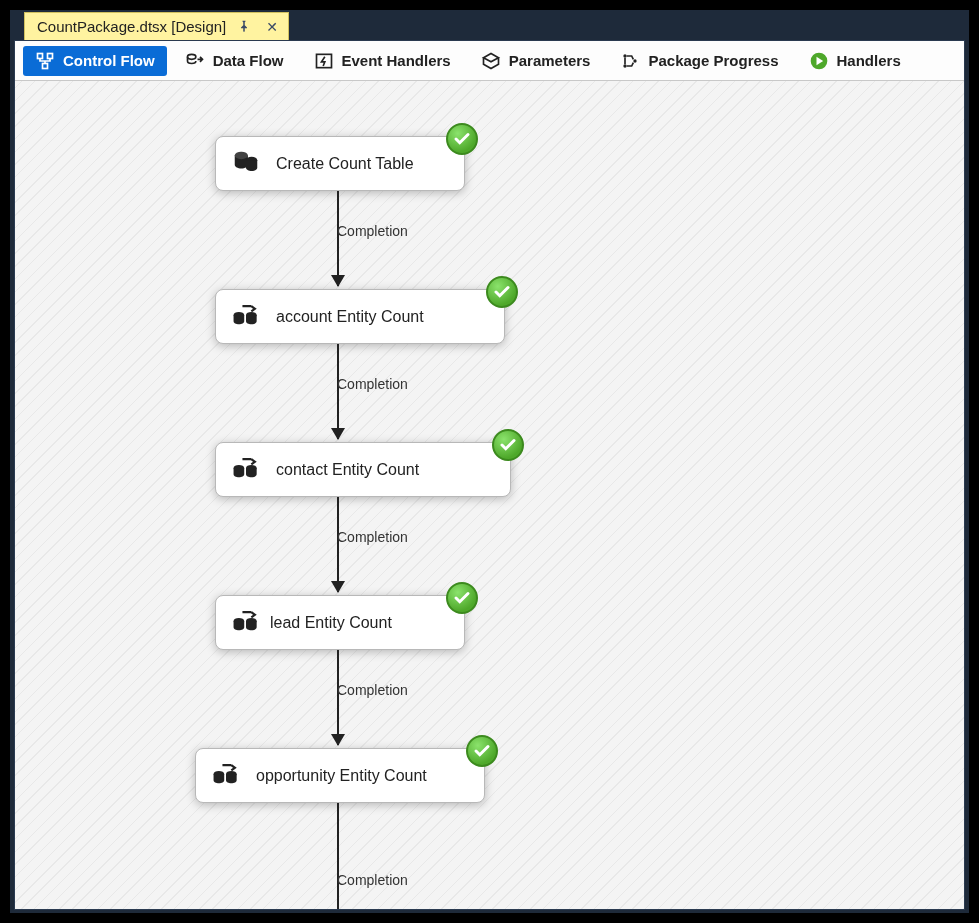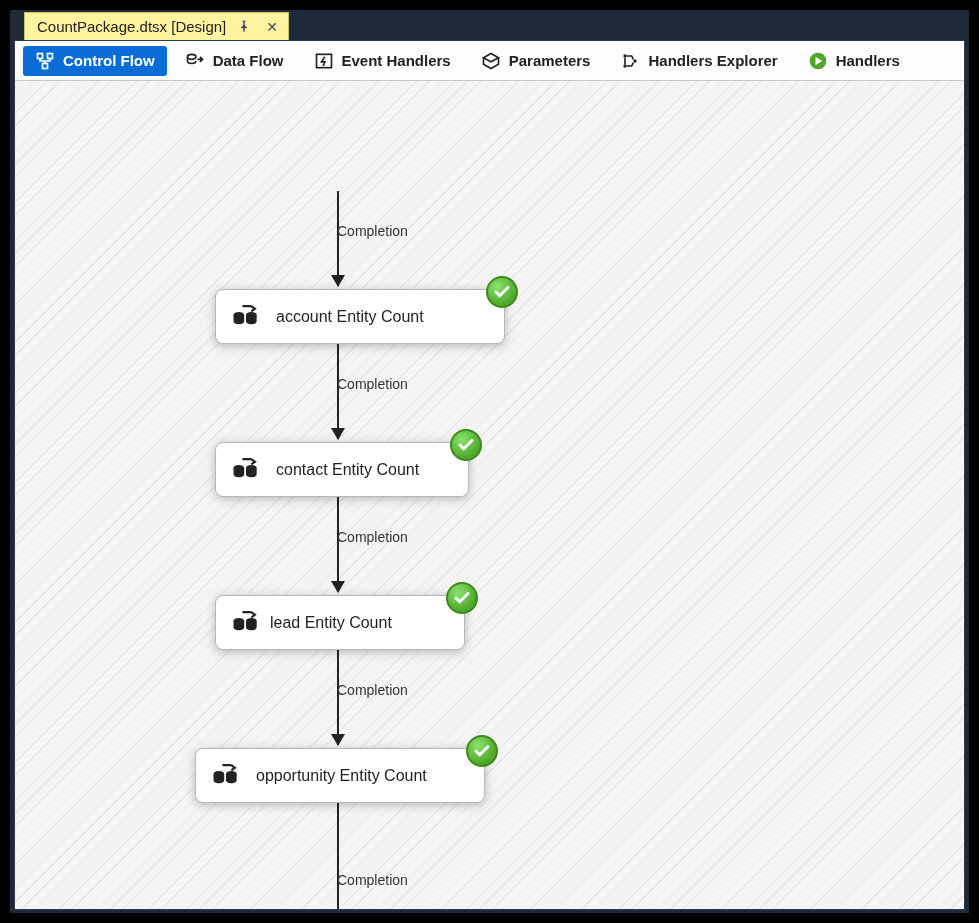--- a/index.html
+++ b/index.html
@@ -189,33 +189,50 @@
           </svg>
         <span>Parameters</span>
       </div>
       <div class="sub-tab">
         <svg viewBox="0 0 24 24">
             <circle cx="6" cy="6" r="2" fill="#222"></circle>
             <circle cx="6" cy="18" r="2" fill="#222"></circle>
             <circle cx="18" cy="12" r="2" fill="#222"></circle>
             <path d="M6 8v8M8 6h6l2 4M8 18h6l2-4" stroke="#222" stroke-width="2" fill="none"></path>
           </svg>
-        <span>Handlers Explorer</span>
+        <span>Package Progress</span>
       </div>
       <div class="sub-tab">
         <svg viewBox="0 0 24 24">
             <circle cx="12" cy="12" r="10" fill="#4ea82a"></circle>
             <path d="M9 7l8 5-8 5z" fill="#fff"></path>
           </svg>
         <span>Handlers</span>
       </div>
     </div>
 
     <div class="canvas">
 
+      <div class="task-node" style="left:200px; top:55px; width:250px;">
+        <span class="task-icon">
+          <svg viewBox="0 0 32 32">
+              <ellipse cx="11" cy="9" rx="7" ry="4" fill="#222"></ellipse>
+              <path d="M4 9v10c0 2.2 3.1 4 7 4s7-1.8 7-4V9" fill="#222"></path>
+              <ellipse cx="11" cy="9" rx="7" ry="4" fill="#fff" opacity="0.15"></ellipse>
+              <ellipse cx="22" cy="14" rx="6" ry="3.5" fill="#222"></ellipse>
+              <path d="M16 14v8c0 1.9 2.7 3.5 6 3.5s6-1.6 6-3.5v-8" fill="#222"></path>
+            </svg>
+        </span>
+        <span class="task-label">Create Count Table</span>
+        <span class="status-badge">
+          <svg viewBox="0 0 24 24">
+              <path d="M4 12l5 5L20 6" stroke="#fff" stroke-width="4" fill="none" stroke-linecap="round"></path>
+            </svg>
+        </span>
+      </div>
 
       <div class="connector" style="left:322px; top:110px; height:95px;">
         <span class="label">Completion</span>
         <span class="arrowhead"></span>
       </div>
 
       <div class="task-node" style="left:200px; top:208px; width:290px;">
         <span class="task-icon">
           <svg viewBox="0 0 36 32">
               <ellipse cx="10" cy="16" rx="6" ry="3.5" fill="#222"></ellipse>
@@ -231,21 +248,21 @@
               <path d="M4 12l5 5L20 6" stroke="#fff" stroke-width="4" fill="none" stroke-linecap="round"></path>
             </svg>
         </span>
       </div>
 
       <div class="connector" style="left:322px; top:263px; height:95px;">
         <span class="label">Completion</span>
         <span class="arrowhead"></span>
       </div>
 
-      <div class="task-node" style="left:200px; top:361px; width:254px;">
+      <div class="task-node" style="left:200px; top:361px; width:296px;">
         <span class="task-icon">
           <svg viewBox="0 0 36 32">
               <ellipse cx="10" cy="16" rx="6" ry="3.5" fill="#222"></ellipse>
               <path d="M4 16v7c0 1.9 2.7 3.5 6 3.5s6-1.6 6-3.5v-7" fill="#222"></path>
               <ellipse cx="24" cy="16" rx="6" ry="3.5" fill="#222"></ellipse>
               <path d="M18 16v7c0 1.9 2.7 3.5 6 3.5s6-1.6 6-3.5v-7" fill="#222"></path>
               <path d="M14 6h10M24 6l4 3-4 3" stroke="#222" stroke-width="2.5" fill="none"></path>
             </svg>
         </span>
         <span class="task-label">contact Entity Count</span>

